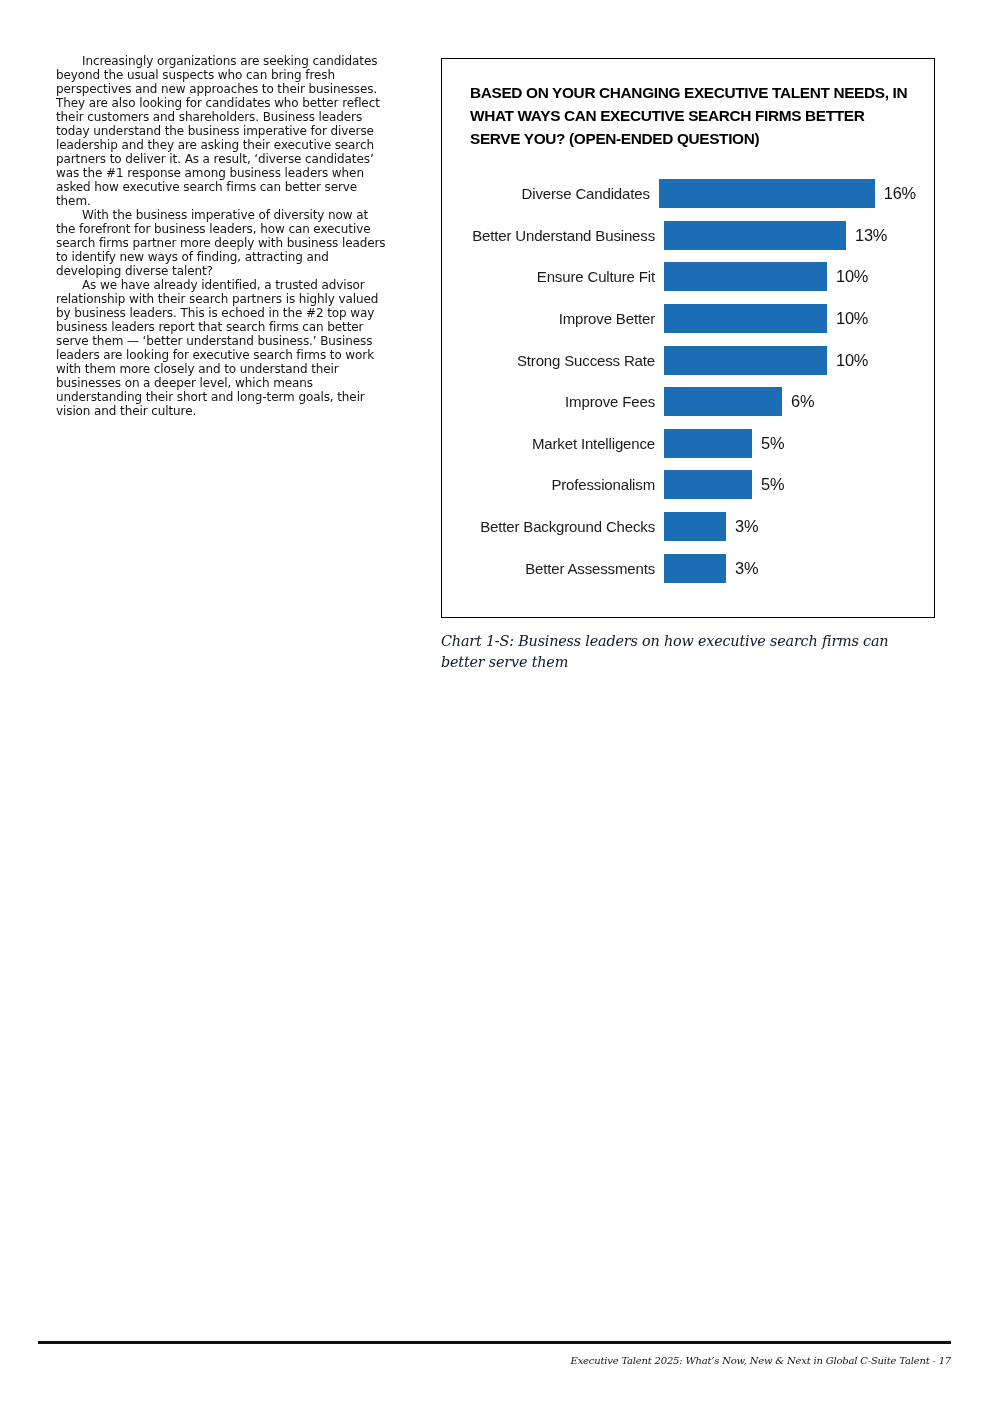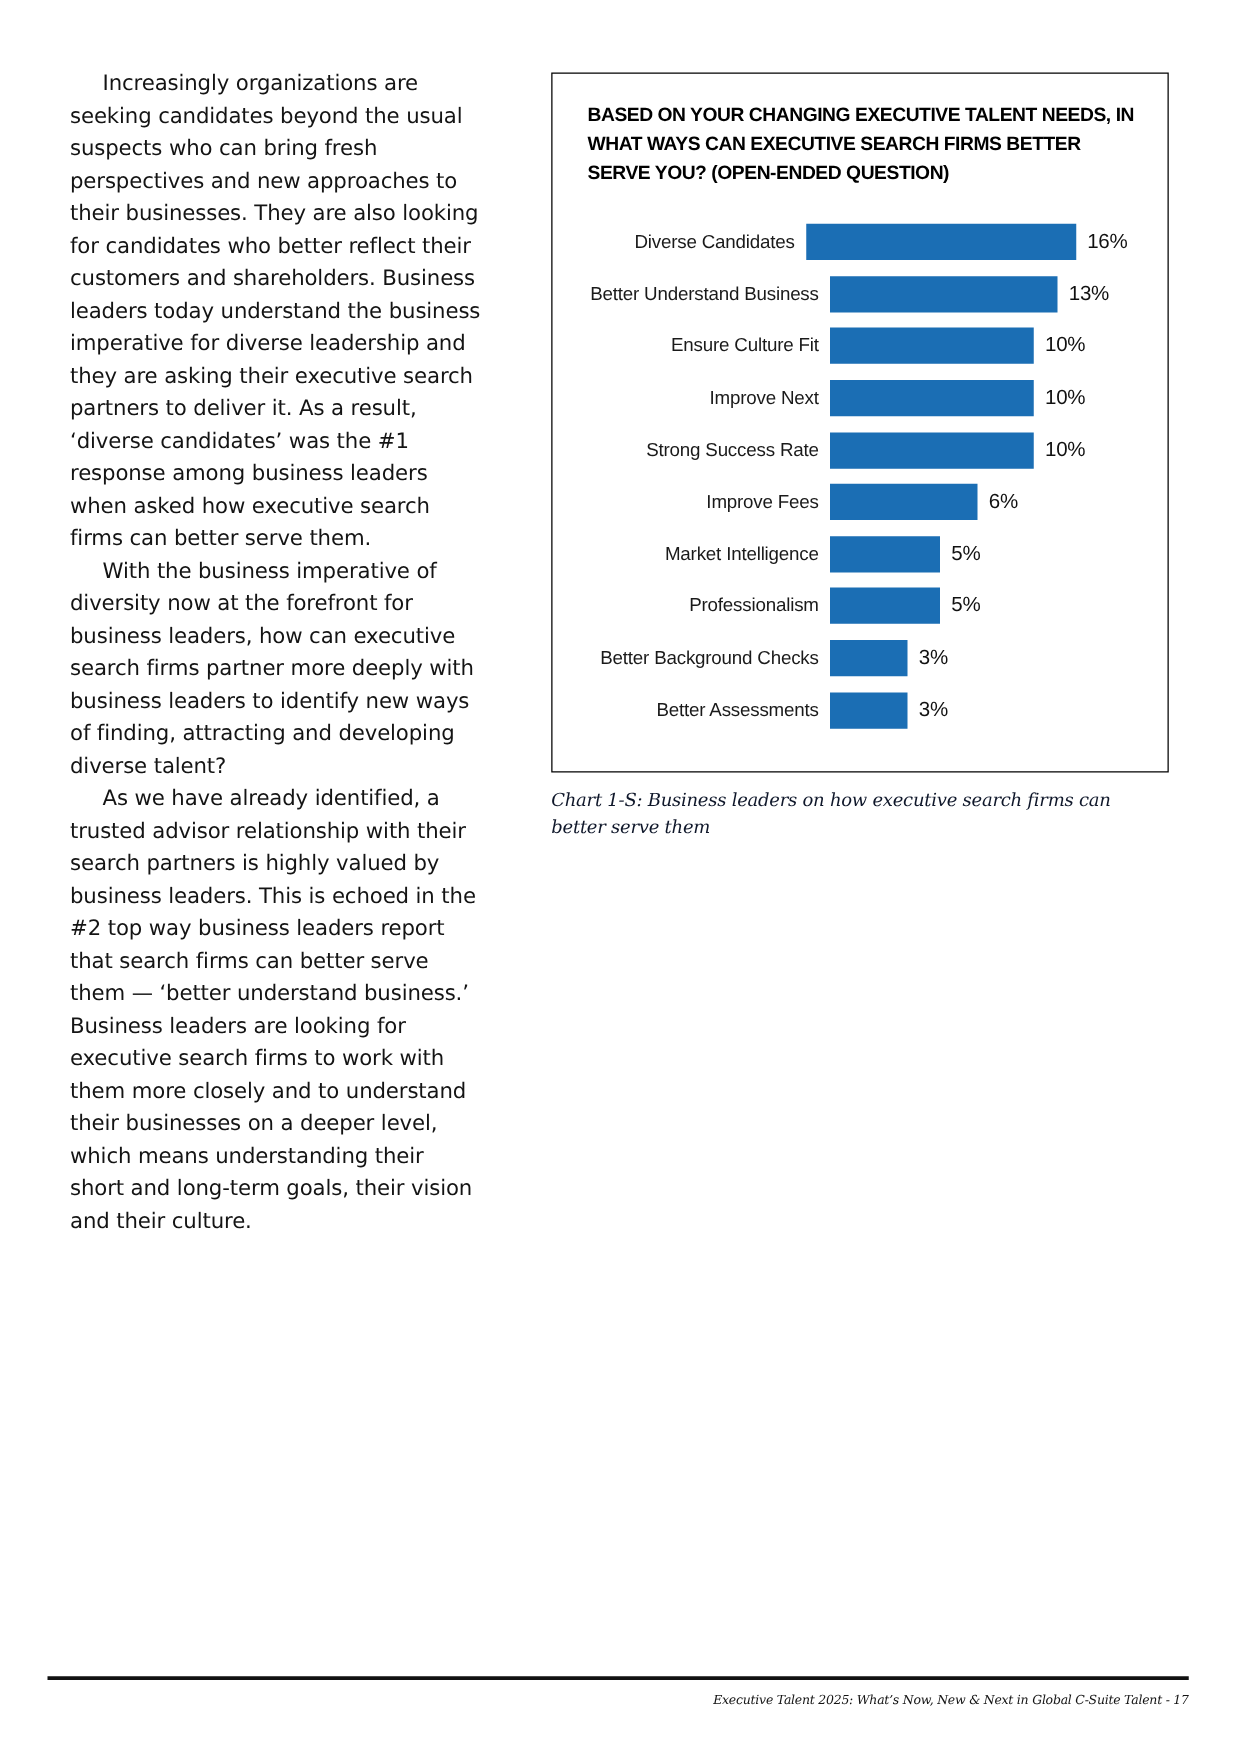--- a/index.html
+++ b/index.html
@@ -18,43 +18,43 @@
 
   
   #article-column {
     position: absolute;
     left: 56px;
     top: 54px;
     width: 330px;
   }
   .body-para {
     font-family: "DejaVu Sans", sans-serif;
-    font-size: 17px;
-    line-height: 26px;
+    font-size: 12px;
+    line-height: 14px;
     color: #141414;
     text-indent: 26px;
     margin: 0;
     text-align: left;
     letter-spacing: -0.1px;
   }
 
   
   #chart-figure {
     position: absolute;
     left: 441px;
     top: 58px;
     width: 494px;
   }
   #chart-panel {
     box-sizing: border-box;
     width: 494px;
     height: 560px;
     border: 1.6px solid #000000;
     background: #ffffff;
-    padding: 22px 32px 14px 14px;
+    padding: 22px 18px 14px 14px;
     position: relative;
   }
   #chart-title {
     font-family: "Liberation Sans", sans-serif;
     font-weight: bold;
     font-size: 15.4px;
     line-height: 23px;
     color: #000000;
     letter-spacing: -0.35px;
     margin: 0 0 0 14px;
@@ -167,21 +167,21 @@
           </div>
         </div>
         <div class="bar-row">
           <div class="bar-label">Ensure Culture Fit</div>
           <div class="bar-track">
             <div class="bar-fill" style="width: 163px; background: rgb(27, 110, 180);"></div>
             <div class="bar-value">10%</div>
           </div>
         </div>
         <div class="bar-row">
-          <div class="bar-label">Improve Next</div>
+          <div class="bar-label">Improve Better</div>
           <div class="bar-track">
             <div class="bar-fill" style="width: 163px; background: rgb(27, 110, 180);"></div>
             <div class="bar-value">10%</div>
           </div>
         </div>
         <div class="bar-row">
           <div class="bar-label">Strong Success Rate</div>
           <div class="bar-track">
             <div class="bar-fill" style="width: 163px; background: rgb(27, 110, 180);"></div>
             <div class="bar-value">10%</div>

